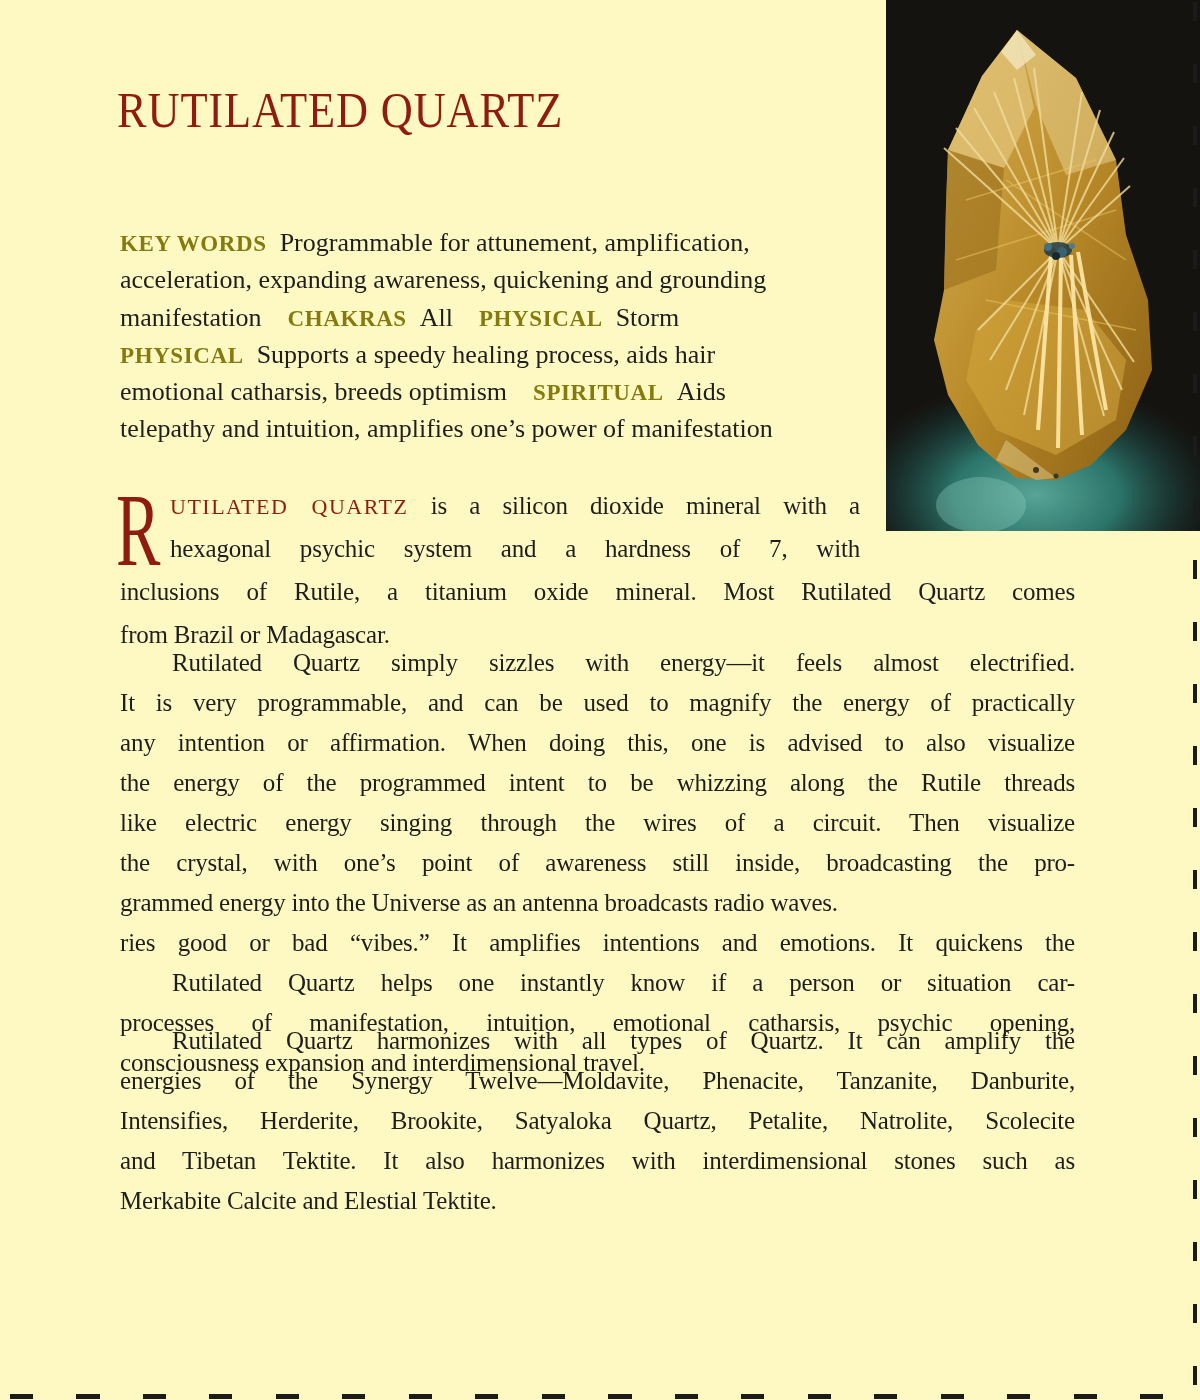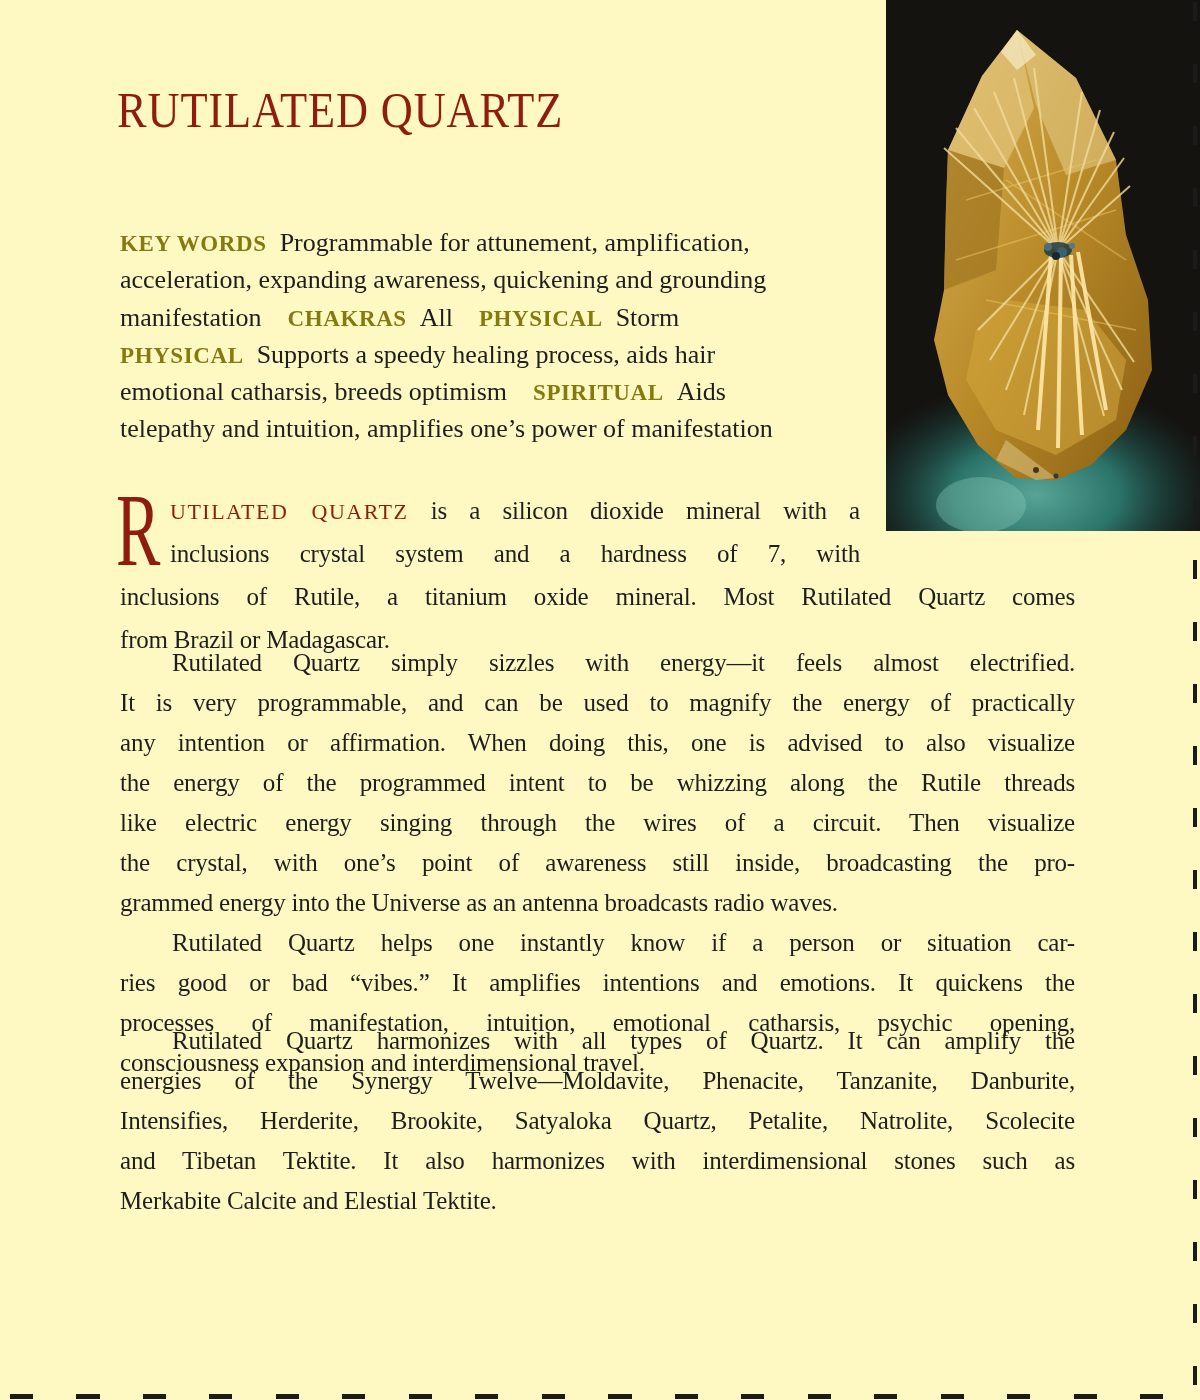--- a/index.html
+++ b/index.html
@@ -20,21 +20,21 @@
 
   
   .bodytext{position:absolute;left:0;top:0;width:1200px;height:1400px;}
   .para{position:absolute;left:120px;width:955px;}
   .bodytext .para:nth-of-type(1){top:484px;}
   .bodytext .para:nth-of-type(2){top:643px;}
   .bodytext .para:nth-of-type(3){top:923px;}
   .bodytext .para:nth-of-type(4){top:1021px;}
   .bline{width:955px;height:40px;line-height:40px;font-size:25px;letter-spacing:-0.2px;
          overflow:hidden;white-space:nowrap;}
-  .para.has-drop .bline{height:43px;line-height:54px;white-space:normal;}
+  .para.has-drop .bline{height:43px;line-height:43px;white-space:normal;}
   .bline.j{text-align:justify;text-align-last:justify;white-space:normal;}
   .bline.narrow{margin-left:50px;width:690px;}
   .bline.indent{text-indent:52px;}
   .dropcap{position:absolute;left:-4px;top:6px;font-size:104px;line-height:80px;color:#8e1d10;
            transform:scaleX(0.64);transform-origin:0 0;}
   .redcaps{color:#8e1d10;font-size:22px;letter-spacing:1.5px;}
 
   
   .photo{position:absolute;left:886px;top:0;width:314px;height:531px;margin:0;z-index:1;}
 
@@ -127,36 +127,36 @@
       <circle cx="170" cy="256" r="4" fill="#152a30"></circle>
       <circle cx="150" cy="470" r="3" fill="#44351a"></circle>
       <circle cx="170" cy="476" r="2.5" fill="#2e3a36"></circle>
     </svg>
   </figure>
 
   <div class="bodytext">
       <div class="para has-drop">
         <span class="dropcap">R</span>
         <div class="bline j narrow"><span class="redcaps">UTILATED QUARTZ</span> is a silicon dioxide mineral with a</div>
-        <div class="bline j narrow">inclusions crystal system and a hardness of 7, with</div>
+        <div class="bline j narrow">hexagonal psychic system and a hardness of 7, with</div>
         <div class="bline j">inclusions of Rutile, a titanium oxide mineral. Most Rutilated Quartz comes</div>
         <div class="bline">from Brazil or Madagascar.</div>
       </div>
       <div class="para">
         <div class="bline j indent">Rutilated Quartz simply sizzles with energy—it feels almost electrified.</div>
         <div class="bline j">It is very programmable, and can be used to magnify the energy of practically</div>
         <div class="bline j">any intention or affirmation. When doing this, one is advised to also visualize</div>
         <div class="bline j">the energy of the programmed intent to be whizzing along the Rutile threads</div>
         <div class="bline j">like electric energy singing through the wires of a circuit. Then visualize</div>
         <div class="bline j">the crystal, with one’s point of awareness still inside, broadcasting the pro-</div>
         <div class="bline">grammed energy into the Universe as an antenna broadcasts radio waves.</div>
       </div>
       <div class="para">
+        <div class="bline j">ries good or bad “vibes.” It amplifies intentions and emotions. It quickens the</div>
         <div class="bline j indent">Rutilated Quartz helps one instantly know if a person or situation car-</div>
-        <div class="bline j">ries good or bad “vibes.” It amplifies intentions and emotions. It quickens the</div>
         <div class="bline j">processes of manifestation, intuition, emotional catharsis, psychic opening,</div>
         <div class="bline">consciousness expansion and interdimensional travel.</div>
       </div>
       <div class="para">
         <div class="bline j indent">Rutilated Quartz harmonizes with all types of Quartz. It can amplify the</div>
         <div class="bline j">energies of the Synergy Twelve—Moldavite, Phenacite, Tanzanite, Danburite,</div>
         <div class="bline j">Intensifies, Herderite, Brookite, Satyaloka Quartz, Petalite, Natrolite, Scolecite</div>
         <div class="bline j">and Tibetan Tektite. It also harmonizes with interdimensional stones such as</div>
         <div class="bline">Merkabite Calcite and Elestial Tektite.</div>
       </div>

